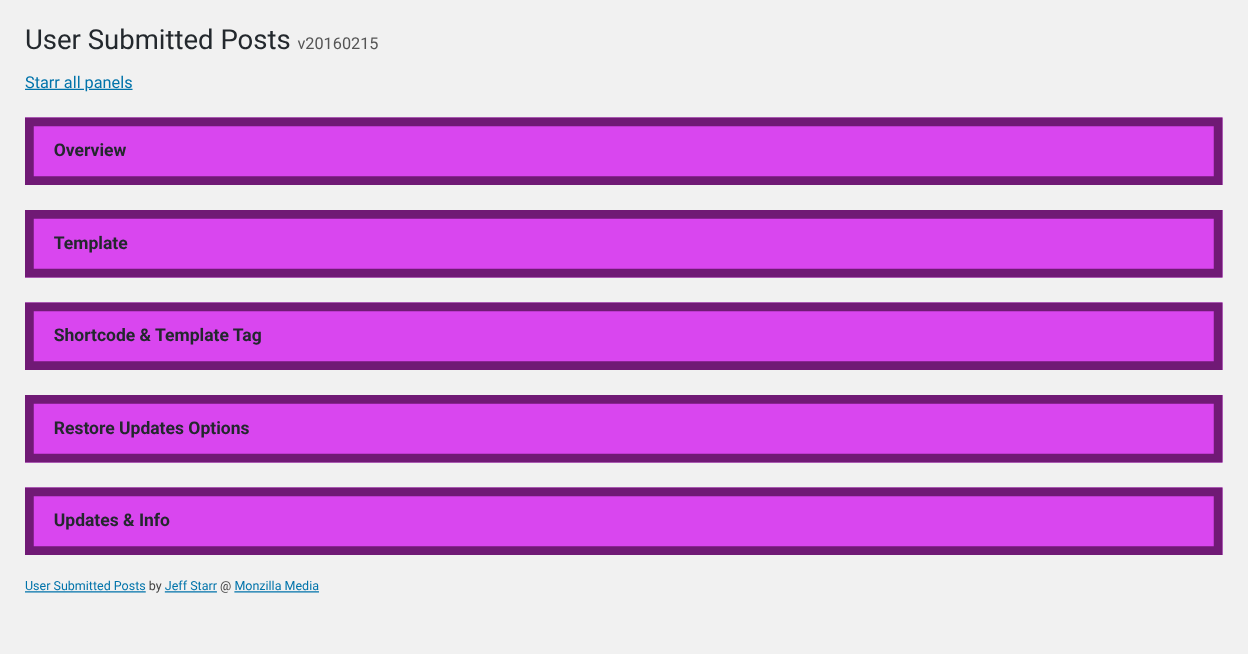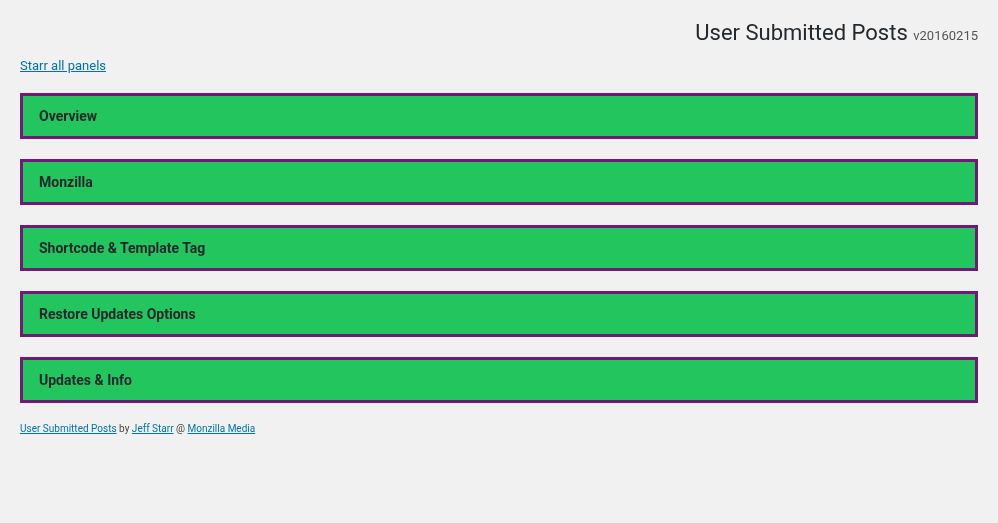--- a/index.html
+++ b/index.html
@@ -9,38 +9,37 @@
       width: 998px;
       height: 523px;
       padding: 20px;
       color: #23282d;
     }
     .page-title {
       font-size: 22px;
       font-weight: 400;
       color: #23282d;
       margin-bottom: 10px;
-      text-align: right;
     }
     .page-title .version {
       font-size: 13px;
       color: #555;
       font-weight: 400;
     }
     .toggle-link {
       color: #0073aa;
       text-decoration: underline;
       font-size: 13px;
       cursor: pointer;
       display: inline-block;
       margin-bottom: 20px;
     }
     .panel {
-      background: #22c55e;
-      border: 3px solid #701a75;
+      background: #d946ef;
+      border: 7px solid #701a75;
       margin-bottom: 20px;
       padding: 12px 16px;
       cursor: pointer;
     }
     .panel-title {
       font-size: 14px;
       font-weight: 700;
       color: #23282d;
     }
     .footer-line {
@@ -63,21 +62,21 @@
   <span class="version">v20160215</span>
 </h1>
 
 <a class="toggle-link">Starr all panels</a>
 
 <div class="panel">
   <div class="panel-title">Overview</div>
 </div>
 
 <div class="panel">
-  <div class="panel-title">Monzilla</div>
+  <div class="panel-title">Template</div>
 </div>
 
 <div class="panel">
   <div class="panel-title">Shortcode &amp; Template Tag</div>
 </div>
 
 <div class="panel">
   <div class="panel-title">Restore Updates Options</div>
 </div>
 

